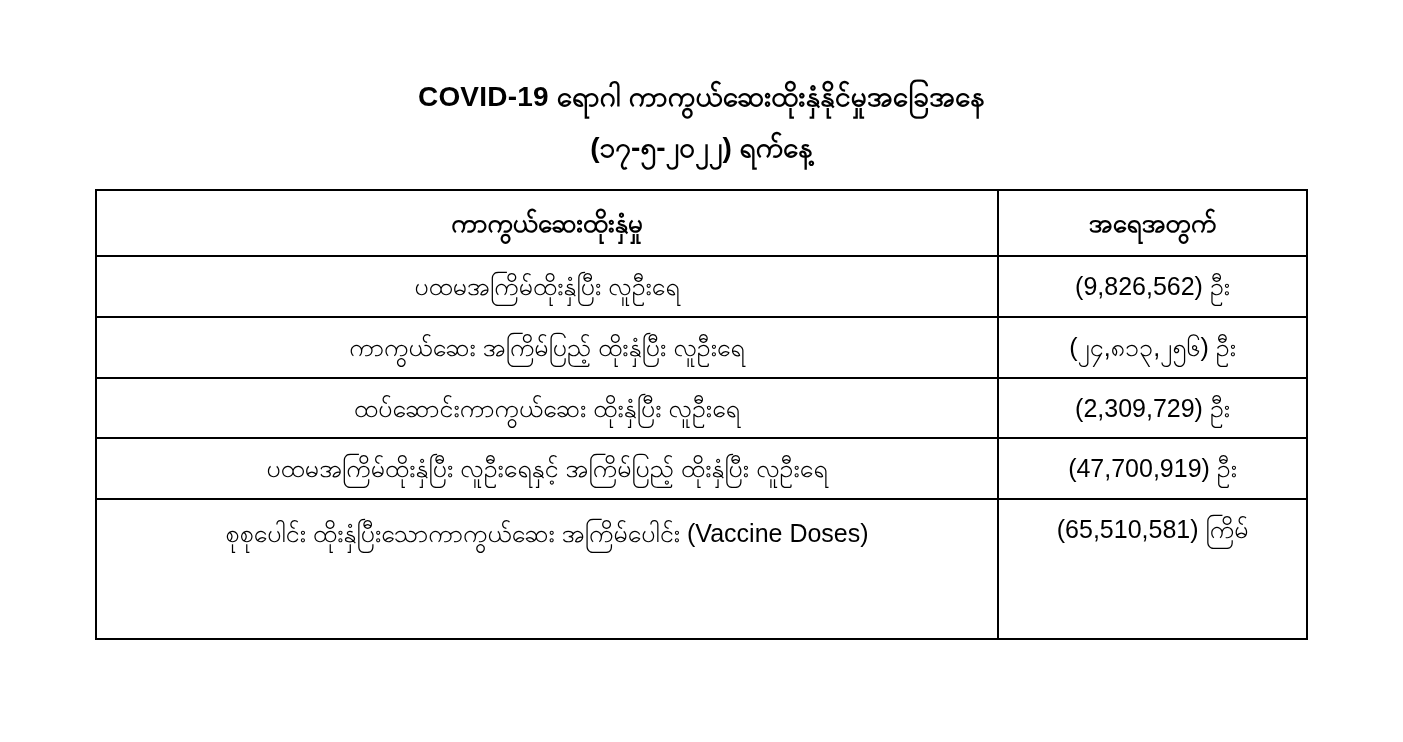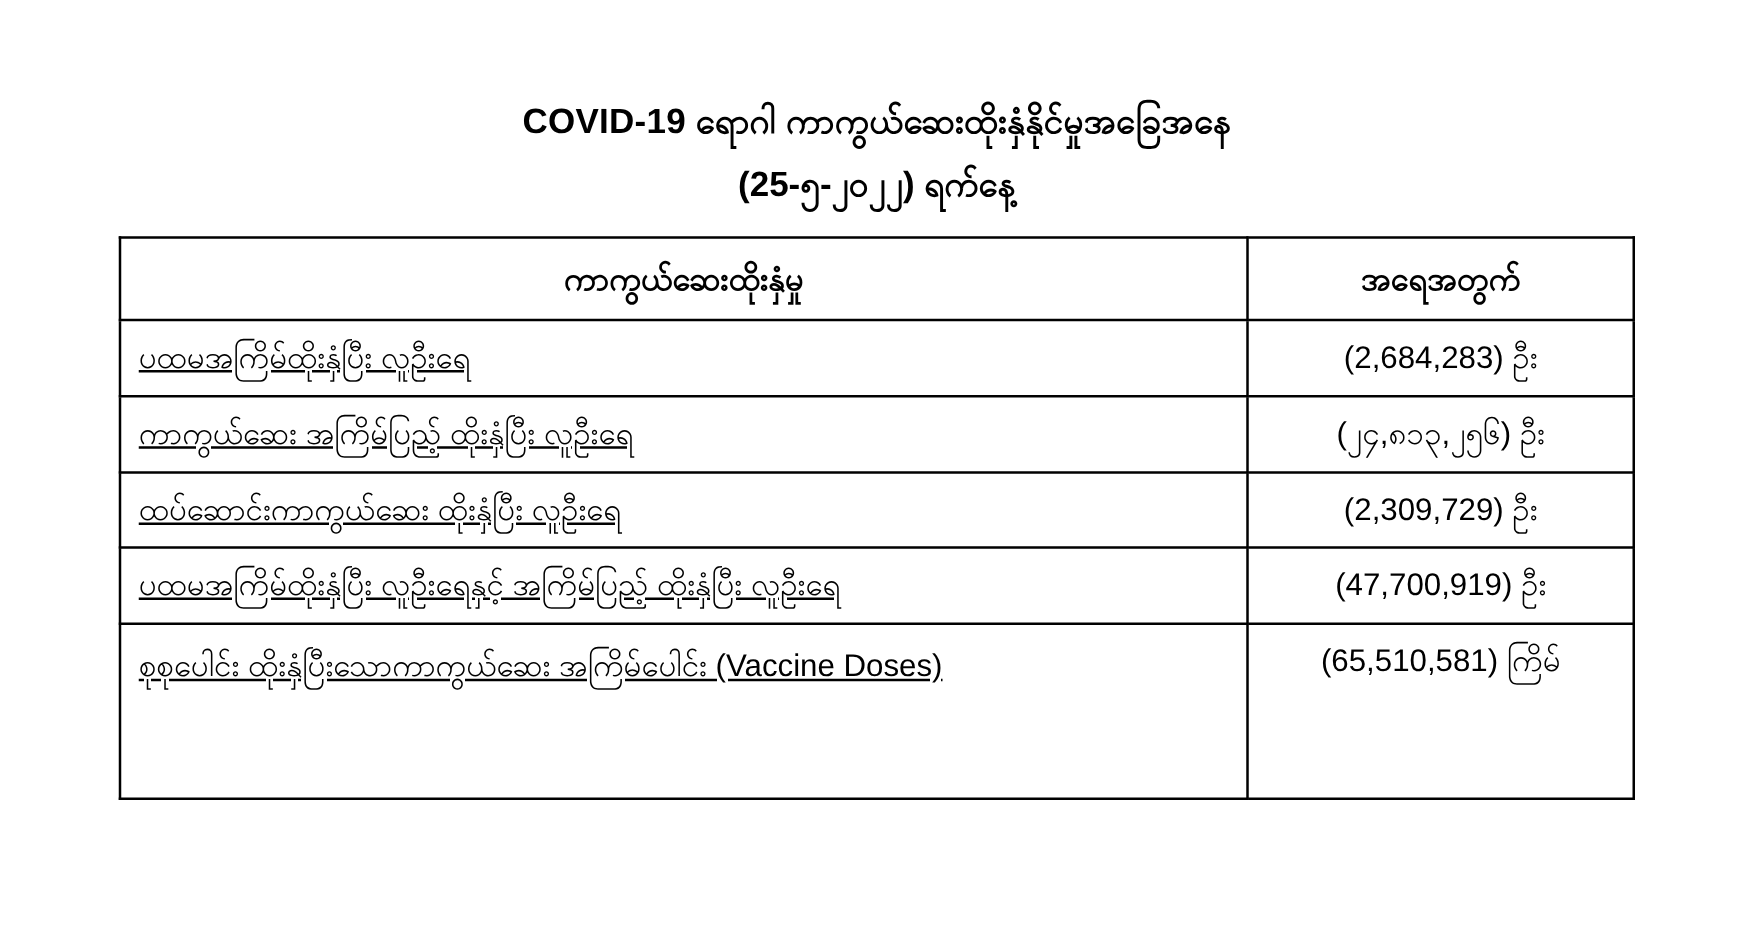--- a/index.html
+++ b/index.html
@@ -58,60 +58,59 @@
   table.vax-table th {
     text-align: center;
     font-weight: bold;
     font-size: 26px;
     padding-top: 12px;
     padding-bottom: 12px;
   }
   col.c-label { width: 74.5%; }
   col.c-value { width: 25.5%; }
   td.label-cell {
-    text-align: left;
-    text-decoration: underline;
+    text-align: center;
   }
   td.value-cell {
     text-align: center;
     white-space: nowrap;
   }
   tr.tall-row td {
     height: 118px;
   }
   tr.tall-row td.label-cell {
     line-height: 1.9;
   }
 </style>
 </head>
 <body>
 
 <div class="page">
 
   <div class="title-block">
     <div class="title-line1">COVID-19 ရောဂါ ကာကွယ်ဆေးထိုးနှံနိုင်မှုအခြေအနေ</div>
-    <div class="title-line2">(25-၅-၂၀၂၂) ရက်နေ့</div>
+    <div class="title-line2">(၁၇-၅-၂၀၂၂) ရက်နေ့</div>
   </div>
 
   <div class="table-wrap">
     <table class="vax-table">
       <colgroup>
         <col class="c-label">
         <col class="c-value">
       </colgroup>
       <thead>
         <tr>
           <th>ကာကွယ်ဆေးထိုးနှံမှု</th>
           <th>အရေအတွက်</th>
         </tr>
       </thead>
       <tbody>
         <tr>
           <td class="label-cell">ပထမအကြိမ်ထိုးနှံပြီး လူဦးရေ</td>
-          <td class="value-cell">(2,684,283) ဦး</td>
+          <td class="value-cell">(9,826,562) ဦး</td>
         </tr>
         <tr>
           <td class="label-cell">ကာကွယ်ဆေး အကြိမ်ပြည့် ထိုးနှံပြီး လူဦးရေ</td>
           <td class="value-cell">(၂၄,၈၁၃,၂၅၆) ဦး</td>
         </tr>
         <tr>
           <td class="label-cell">ထပ်ဆောင်းကာကွယ်ဆေး ထိုးနှံပြီး လူဦးရေ</td>
           <td class="value-cell">(2,309,729) ဦး</td>
         </tr>
         <tr>

